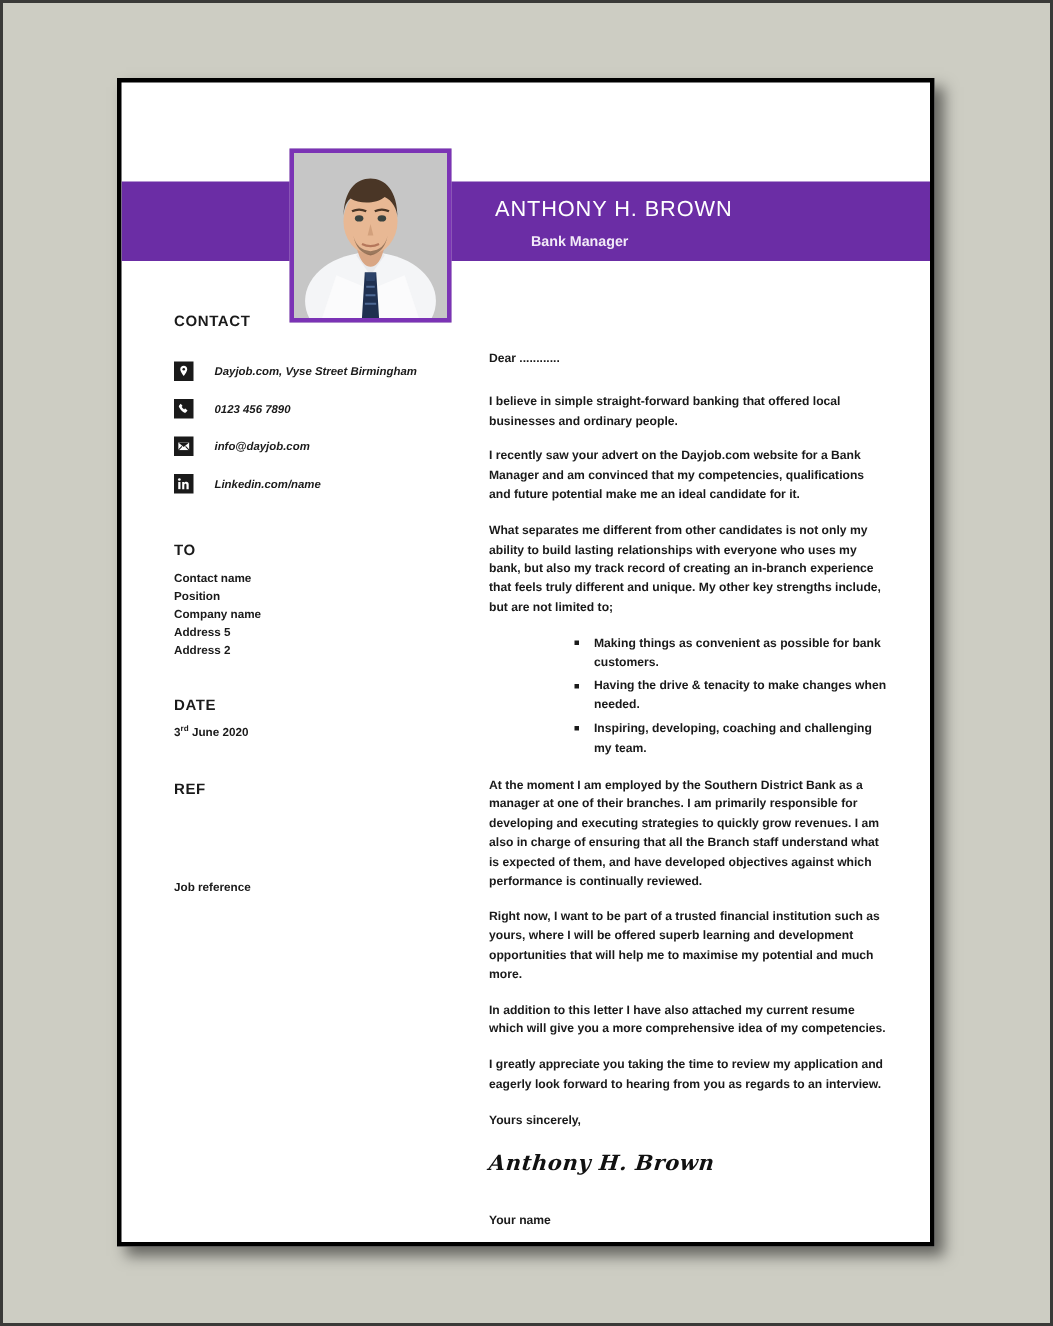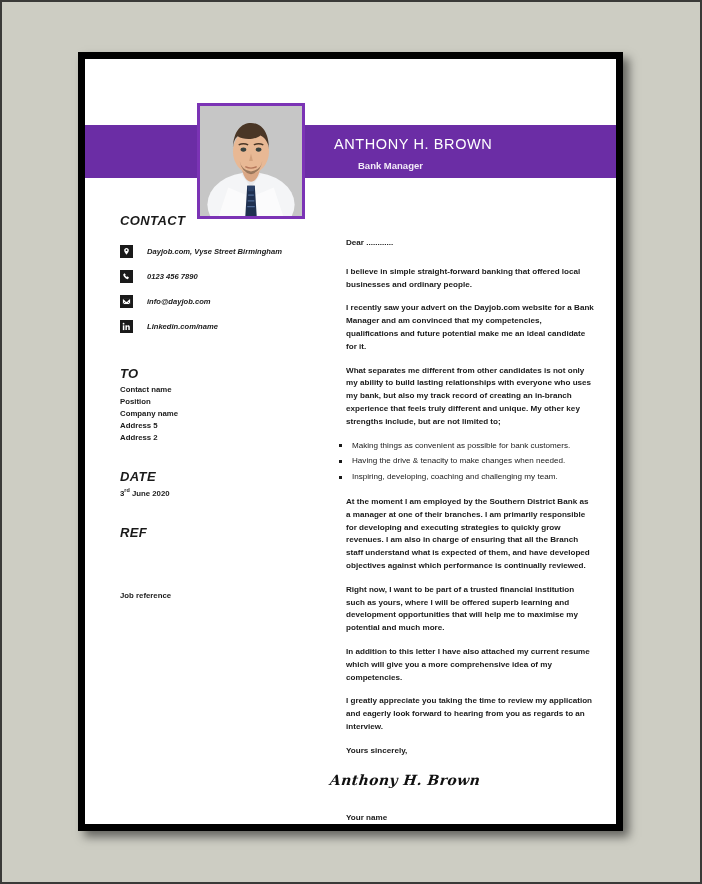--- a/index.html
+++ b/index.html
@@ -25,21 +25,21 @@
 
   
   .page {
     position: absolute;
     left: 78px;
     top: 52px;
     width: 545px;
     height: 779px;
     background: #ffffff;
     box-sizing: border-box;
-    border: 7px solid #000000;
+    border: 3px solid #000000;
     box-shadow: 6px 6px 9px rgba(0,0,0,0.50);
     overflow: hidden;
   }
 
   
   .banner {
     position: absolute;
     left: 0;
     top: 66px;
     width: 545px;
@@ -75,25 +75,24 @@
     width: 108px;
     height: 116px;
     border: 3px solid #7b33b5;
     box-sizing: border-box;
     background: #c9c9c9;
     overflow: hidden;
   }
   .photo-frame svg { display: block; width: 100%; height: 100%; }
   .sec-head {
     position: absolute;
-    font-size: 13px;
+    font-size: 10px;
     font-weight: bold;
     color: #1a1a1a;
     letter-spacing: 0.4px;
-    font-style: italic;
   }
   .contact-head { left: 35px; top: 154px; }
   .to-head      { left: 35px; top: 307px; }
   .date-head    { left: 35px; top: 410px; }
   .ref-head     { left: 35px; top: 466px; }
 
   .contact-list {
     position: absolute;
     left: 35px;
     top: 180px;
@@ -153,40 +152,41 @@
   }
 
   
   .letter {
     position: absolute;
     left: 245px;
     top: 178px;
     width: 265px;
   }
   .letter p {
-    margin: 0 0 11px 16px;
+    margin: 0 0 11px 0;
     font-size: 8.1px;
     font-weight: bold;
     color: #1a1a1a;
     line-height: 12.8px;
     text-align: left;
   }
   .letter p.dear { margin-bottom: 16px; }
   .bullets {
     margin: 0 0 12px 0;
     padding: 0 0 0 22px;
     list-style: none;
   }
   .bullets li {
     position: relative;
     font-size: 8.1px;
-    font-weight: normal;
+    font-weight: bold;
     color: #1a1a1a;
     line-height: 12.8px;
     margin-bottom: 3px;
+    margin-left: 48px;
   }
   .bullets li::before {
     content: "";
     position: absolute;
     left: -13px;
     top: 4.5px;
     width: 3px;
     height: 3px;
     background: #1a1a1a;
   }

